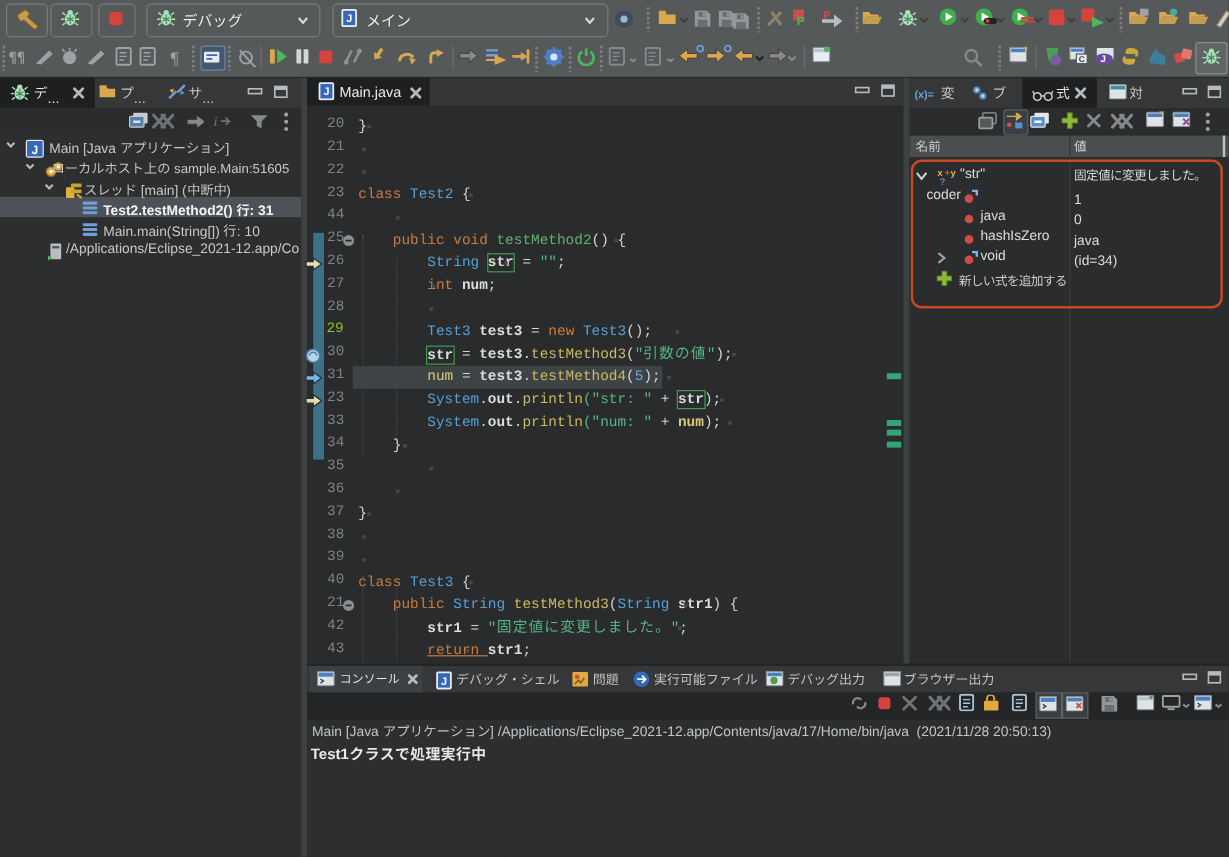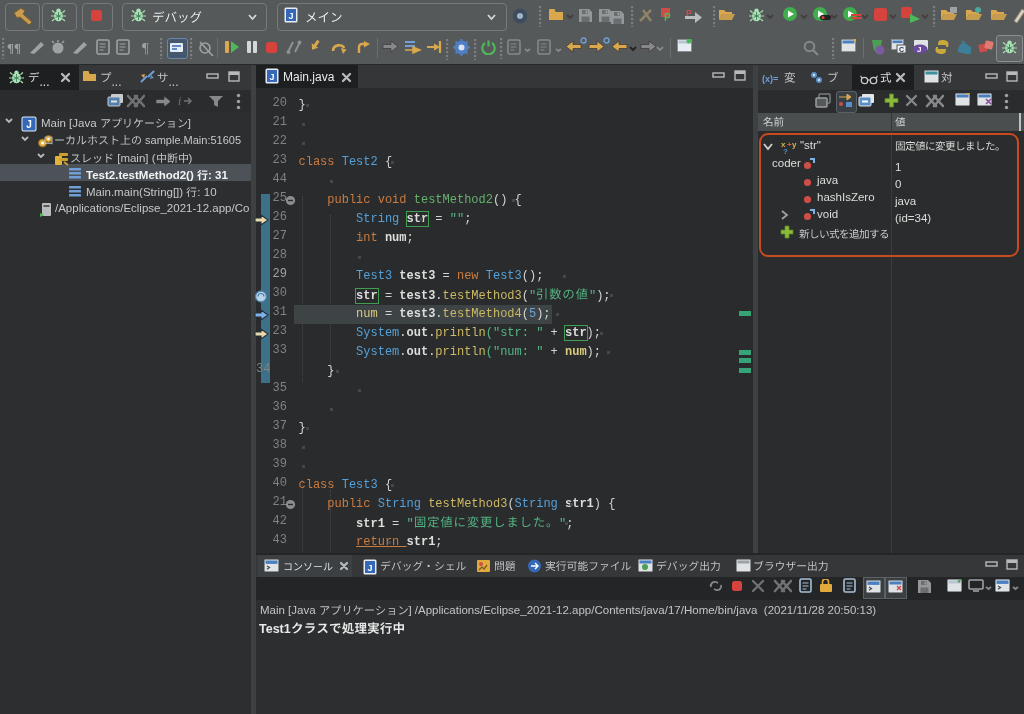--- a/index.html
+++ b/index.html
@@ -695,26 +695,26 @@
 <div style="position:absolute;left:330px;top:490px;width:1px;height:62px;border-left:1px dotted #44474a"></div>
 <div style="position:absolute;left:256px;top:96.1px;white-space:pre;width:31px;text-align:right;font:12px 'Liberation Mono';color:#7d8386">20</div>
 <div style="position:absolute;left:256px;top:115.1px;white-space:pre;width:31px;text-align:right;font:12px 'Liberation Mono';color:#7d8386">21</div>
 <div style="position:absolute;left:256px;top:134.1px;white-space:pre;width:31px;text-align:right;font:12px 'Liberation Mono';color:#7d8386">22</div>
 <div style="position:absolute;left:256px;top:153.1px;white-space:pre;width:31px;text-align:right;font:12px 'Liberation Mono';color:#7d8386">23</div>
 <div style="position:absolute;left:256px;top:172.1px;white-space:pre;width:31px;text-align:right;font:12px 'Liberation Mono';color:#7d8386">44</div>
 <div style="position:absolute;left:256px;top:191.1px;white-space:pre;width:31px;text-align:right;font:12px 'Liberation Mono';color:#7d8386">25</div>
 <div style="position:absolute;left:256px;top:210.1px;white-space:pre;width:31px;text-align:right;font:12px 'Liberation Mono';color:#7d8386">26</div>
 <div style="position:absolute;left:256px;top:229.1px;white-space:pre;width:31px;text-align:right;font:12px 'Liberation Mono';color:#7d8386">27</div>
 <div style="position:absolute;left:256px;top:248.1px;white-space:pre;width:31px;text-align:right;font:12px 'Liberation Mono';color:#7d8386">28</div>
-<div style="position:absolute;left:256px;top:267.1px;white-space:pre;width:31px;text-align:right;font:12px 'Liberation Mono';color:#a3a3a3">29</div>
+<div style="position:absolute;left:272px;top:267.1px;white-space:pre;width:31px;text-align:left;font:12px 'Liberation Mono';color:#84cc16">29</div>
 <div style="position:absolute;left:256px;top:286.1px;white-space:pre;width:31px;text-align:right;font:12px 'Liberation Mono';color:#7d8386">30</div>
 <div style="position:absolute;left:256px;top:305.1px;white-space:pre;width:31px;text-align:right;font:12px 'Liberation Mono';color:#7d8386">31</div>
 <div style="position:absolute;left:256px;top:324.1px;white-space:pre;width:31px;text-align:right;font:12px 'Liberation Mono';color:#7d8386">23</div>
 <div style="position:absolute;left:256px;top:343.1px;white-space:pre;width:31px;text-align:right;font:12px 'Liberation Mono';color:#7d8386">33</div>
-<div style="position:absolute;left:256px;top:362.1px;white-space:pre;width:31px;text-align:left;font:12px 'Liberation Mono';color:#7d8386">34</div>
+<div style="position:absolute;left:256px;top:362.1px;white-space:pre;width:31px;text-align:right;font:12px 'Liberation Mono';color:#7d8386">34</div>
 <div style="position:absolute;left:256px;top:381.1px;white-space:pre;width:31px;text-align:right;font:12px 'Liberation Mono';color:#7d8386">35</div>
 <div style="position:absolute;left:256px;top:400.1px;white-space:pre;width:31px;text-align:right;font:12px 'Liberation Mono';color:#7d8386">36</div>
 <div style="position:absolute;left:256px;top:419.1px;white-space:pre;width:31px;text-align:right;font:12px 'Liberation Mono';color:#7d8386">37</div>
 <div style="position:absolute;left:256px;top:438.1px;white-space:pre;width:31px;text-align:right;font:12px 'Liberation Mono';color:#7d8386">38</div>
 <div style="position:absolute;left:256px;top:457.1px;white-space:pre;width:31px;text-align:right;font:12px 'Liberation Mono';color:#7d8386">39</div>
 <div style="position:absolute;left:256px;top:476.1px;white-space:pre;width:31px;text-align:right;font:12px 'Liberation Mono';color:#7d8386">40</div>
 <div style="position:absolute;left:256px;top:495.1px;white-space:pre;width:31px;text-align:right;font:12px 'Liberation Mono';color:#7d8386">21</div>
 <div style="position:absolute;left:256px;top:514.1px;white-space:pre;width:31px;text-align:right;font:12px 'Liberation Mono';color:#7d8386">42</div>
 <div style="position:absolute;left:256px;top:533.1px;white-space:pre;width:31px;text-align:right;font:12px 'Liberation Mono';color:#7d8386">43</div>
 <div style="position:absolute;left:285px;top:195.0px;line-height:0"><svg width="11" height="11" viewBox="0 0 11 11">

